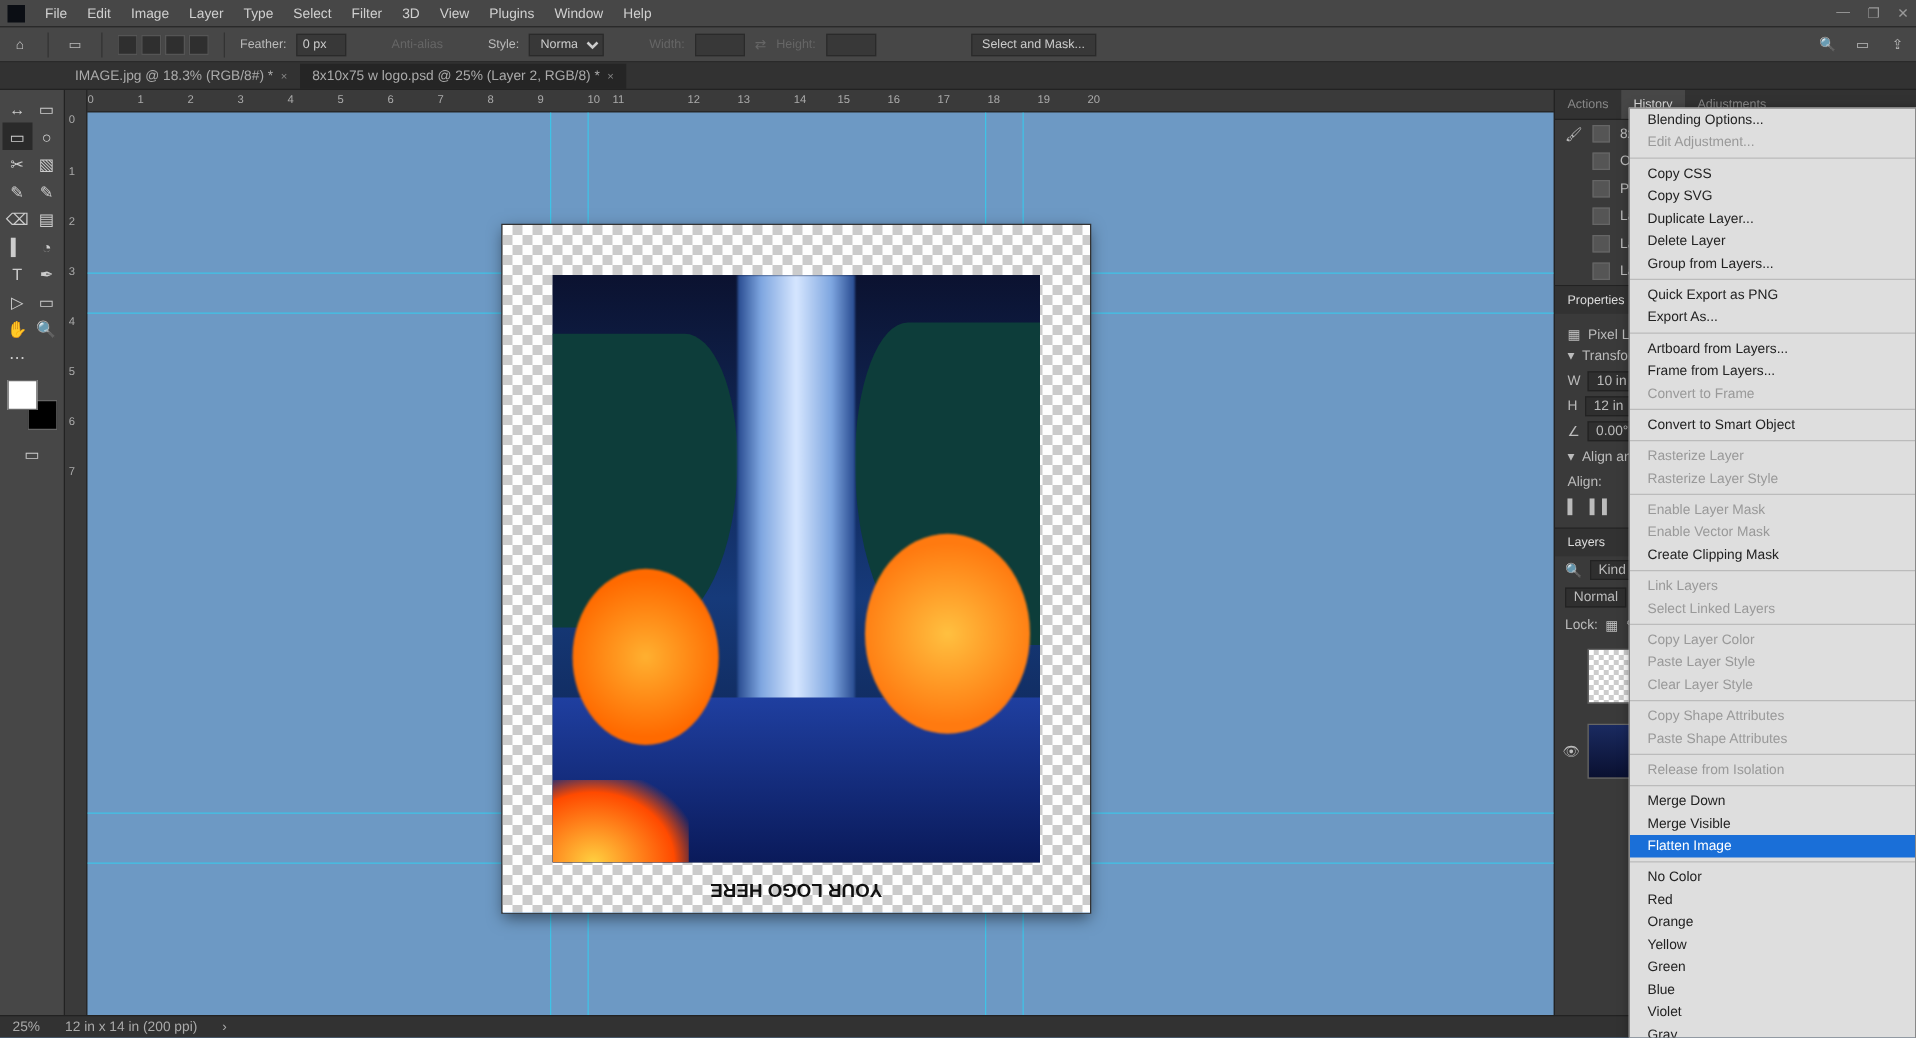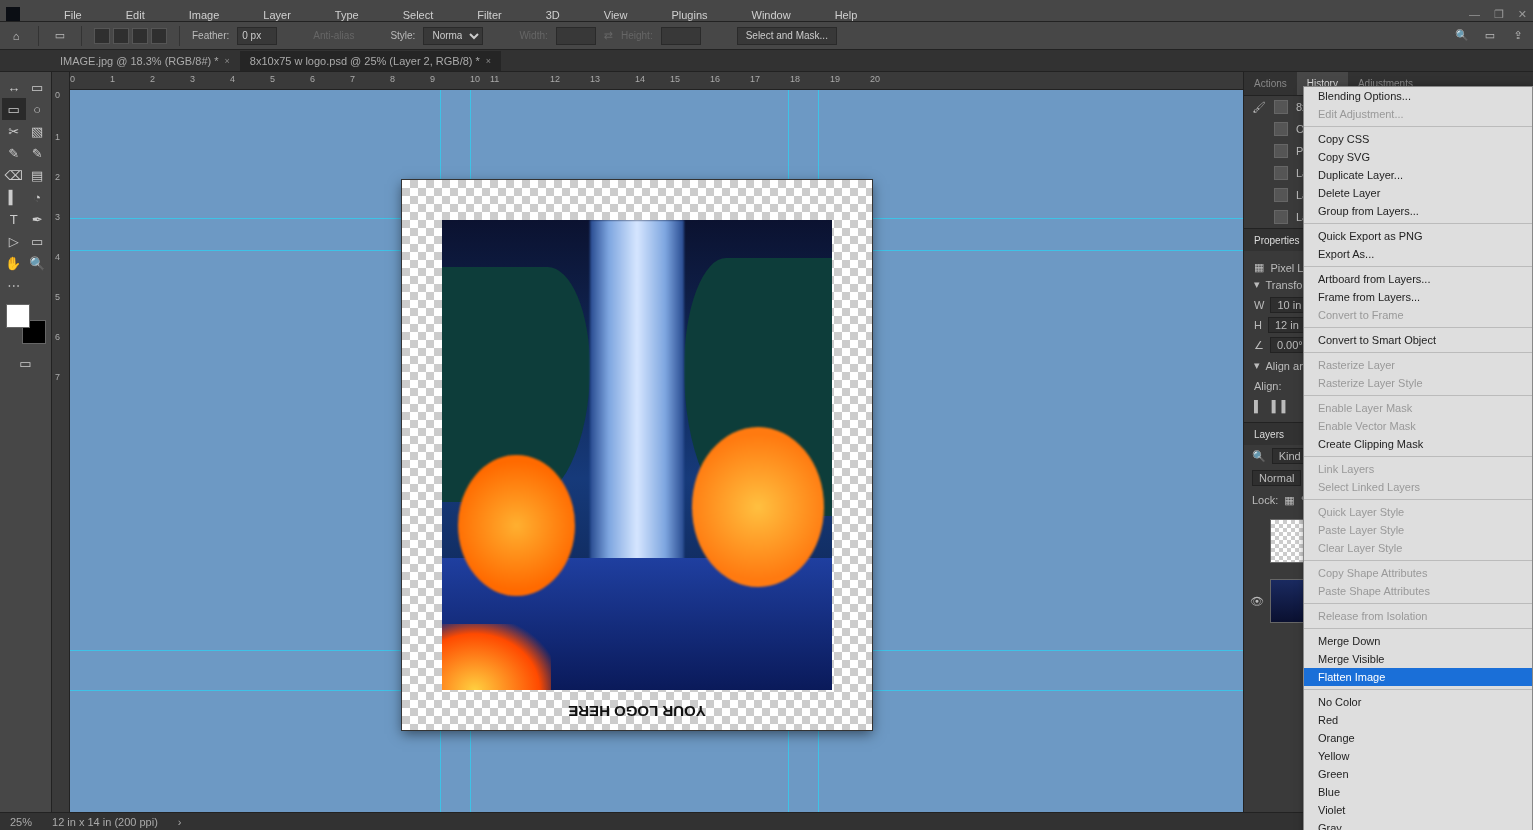--- a/index.html
+++ b/index.html
@@ -1,27 +1,27 @@
 <!DOCTYPE html>
 <html><head>
 <meta charset="utf-8">
 <style>
 * { margin:0; padding:0; box-sizing:border-box; font-family:"Segoe UI",Tahoma,sans-serif; font-size:11px; user-select:none; }
 body { background:#323232; color:#c8c8c8; width:1533px; height:830px; overflow:hidden; position:relative; }
-.menubar { height:22px; background:#474747; display:flex; align-items:flex-end; padding:0 6px; border-bottom:1px solid #222;gap:28px; }
+.menubar { height:22px; background:#474747; display:flex; align-items:center; padding:0 6px; border-bottom:1px solid #222; }
 .menubar .ps-icon { width:14px; height:14px; background:#0b0e14; margin-right:8px; }
 .menubar .menu-item { padding:0 8px; color:#d0d0d0; cursor:default; }
 .winctl { margin-left:auto; display:flex; gap:14px; color:#999; }
 .optbar { height:28px; background:#474747; display:flex; align-items:center; padding:0 6px; border-bottom:1px solid #222; gap:8px; }
 .optbar .home-icon { width:20px; height:18px; display:flex; align-items:center; justify-content:center; }
 .optbar .sep { width:1px; height:20px; background:#333; margin:0 4px; }
 .optbar label { color:#bbb; font-size:10px; }
 .optbar .numbox { width:40px; height:18px; background:#383838; border:1px solid #2a2a2a; color:#ccc; padding:0 4px; font-size:10px; display:inline-flex; align-items:center; }
 .optbar select.numbox { width:60px; }
-.optbar .btn { height:18px; padding:0 8px; background:#383838; border:1px solid #2a2a2a; color:#ccc; font-size:10px; display:inline-flex; align-items:center; }
+.optbar .btn { height:18px; padding:0 8px; background:#383838; border:1px solid #2a2a2a; color:#ccc; font-size:10px; display:inline-flex; align-items:center;margin-left:40px; }
 .optbar .disabled { color:#666; }
 .optbar .right { margin-left:auto; display:flex; gap:10px; align-items:center; }
 .optbar .iconbtn { width:18px; height:18px; display:flex; align-items:center; justify-content:center; color:#bbb; }
 .tbicons { display:flex; gap:3px; }
 .tbicons span { width:16px; height:16px; background:#2f2f2f; border:1px solid #555; display:inline-block; }
 .tabstrip { height:22px; background:#323232; display:flex; align-items:flex-end; padding-left:50px; border-bottom:1px solid #222; }
 .tab { height:20px; padding:0 10px; color:#aaa; display:flex; align-items:center; gap:6px; font-size:10px;margin-top:20px; }
 .tab.active { background:#252525; }
 .tab .close { color:#888; font-size:9px; }
 .workspace { position:absolute; top:72px; bottom:18px; left:0; right:0; display:flex; }
@@ -357,21 +357,21 @@
     <div class="mi disabled">Rasterize Layer</div>
     <div class="mi disabled">Rasterize Layer Style</div>
     <div class="msep"></div>
     <div class="mi disabled">Enable Layer Mask</div>
     <div class="mi disabled">Enable Vector Mask</div>
     <div class="mi">Create Clipping Mask</div>
     <div class="msep"></div>
     <div class="mi disabled">Link Layers</div>
     <div class="mi disabled">Select Linked Layers</div>
     <div class="msep"></div>
-    <div class="mi disabled">Quick Layer Style</div>
+    <div class="mi disabled">Copy Layer Color</div>
     <div class="mi disabled">Paste Layer Style</div>
     <div class="mi disabled">Clear Layer Style</div>
     <div class="msep"></div>
     <div class="mi disabled">Copy Shape Attributes</div>
     <div class="mi disabled">Paste Shape Attributes</div>
     <div class="msep"></div>
     <div class="mi disabled">Release from Isolation</div>
     <div class="msep"></div>
     <div class="mi">Merge Down</div>
     <div class="mi">Merge Visible</div>

